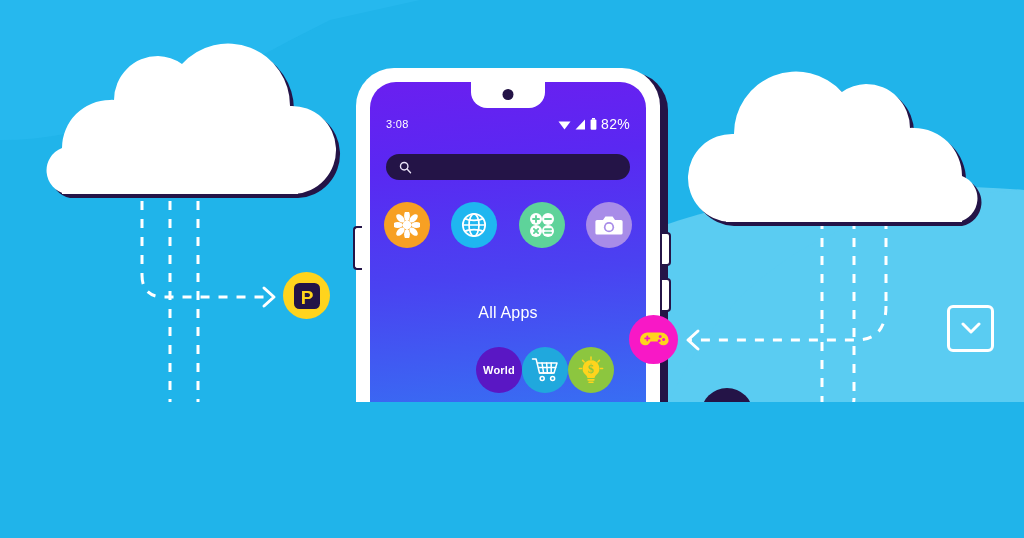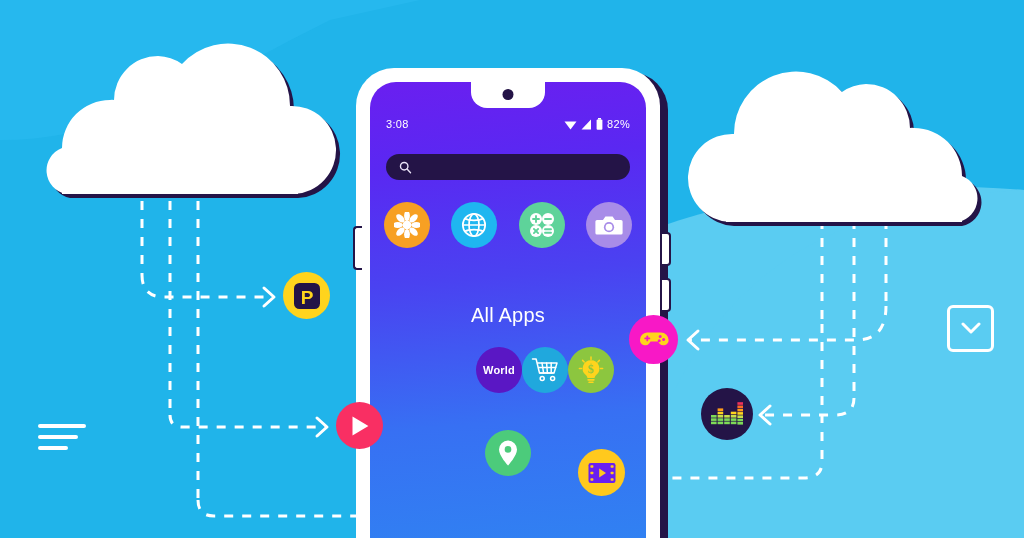--- a/index.html
+++ b/index.html
@@ -1,21 +1,21 @@
 <!DOCTYPE html>
 <html><head>
 <meta charset="utf-8">
 <style>
   html,body{margin:0;padding:0;}
   body{
     width:1024px;height:538px;overflow:hidden;position:relative;
     background:#20b4ea;
     font-family:"Liberation Sans", sans-serif;
   }
-  .stage{position:absolute;inset:0;width:1024px;height:538px;overflow:hidden;}
+  .stage{position:absolute;inset:0;width:1024px;height:402px;overflow:hidden;}
   .layer{position:absolute;inset:0;width:1024px;height:538px;}
   svg.layer{display:block;}
 
   
   #phone{
     position:absolute;left:356px;top:68px;width:312px;height:480px;
   }
   .phone-shadow{
     position:absolute;left:6px;top:4px;width:306px;height:478px;
     background:#241447;border-radius:38px 38px 0 0;
@@ -46,21 +46,21 @@
   #vol-dn{right:-3px;top:210px;width:7px;height:30px;border-left:none;border-radius:0 4px 4px 0;}
 
   
   .statusbar{
     position:absolute;left:0;top:32px;width:276px;height:20px;
     display:flex;align-items:center;justify-content:space-between;
     padding:0 16px;box-sizing:border-box;color:#fff;
     font-size:11px;letter-spacing:.3px;
   }
   .status-right{display:flex;align-items:center;gap:4px;}
-  .status-right .pct{font-size:11px;}
+  .status-right .pct{font-size:14px;}
 
   
   .searchbar{
     position:absolute;left:16px;top:72px;width:244px;height:26px;
     background:#241447;border-radius:13px;display:flex;align-items:center;
     padding-left:13px;box-sizing:border-box;
   }
   .searchbar .sq{width:13px;height:13px;}
   .search-value{color:#cfc4e8;font-size:10px;margin-left:7px;}
 
@@ -69,21 +69,21 @@
     position:absolute;left:14px;top:120px;width:248px;
     display:flex;justify-content:space-between;
   }
   .appicon{
     width:46px;height:46px;border-radius:50%;
     display:flex;align-items:center;justify-content:center;
     position:relative;
   }
   .allapps{
     position:absolute;left:0;top:222px;width:276px;text-align:center;
-    color:#ffffff;font-size:20px;letter-spacing:.2px;
+    color:#ffffff;font-size:16px;letter-spacing:.2px;
   }
   .row-mid{
     position:absolute;left:32px;top:265px;width:212px;
     display:flex;justify-content:flex-end;
   }
   .world-label{color:#ffffff;font-size:11px;font-weight:bold;letter-spacing:.2px;}
   .pin-icon{
     position:absolute;left:50%;transform:translateX(-50%);top:348px;
     width:46px;height:46px;border-radius:50%;background:#4ccb7b;
     display:flex;align-items:center;justify-content:center;

